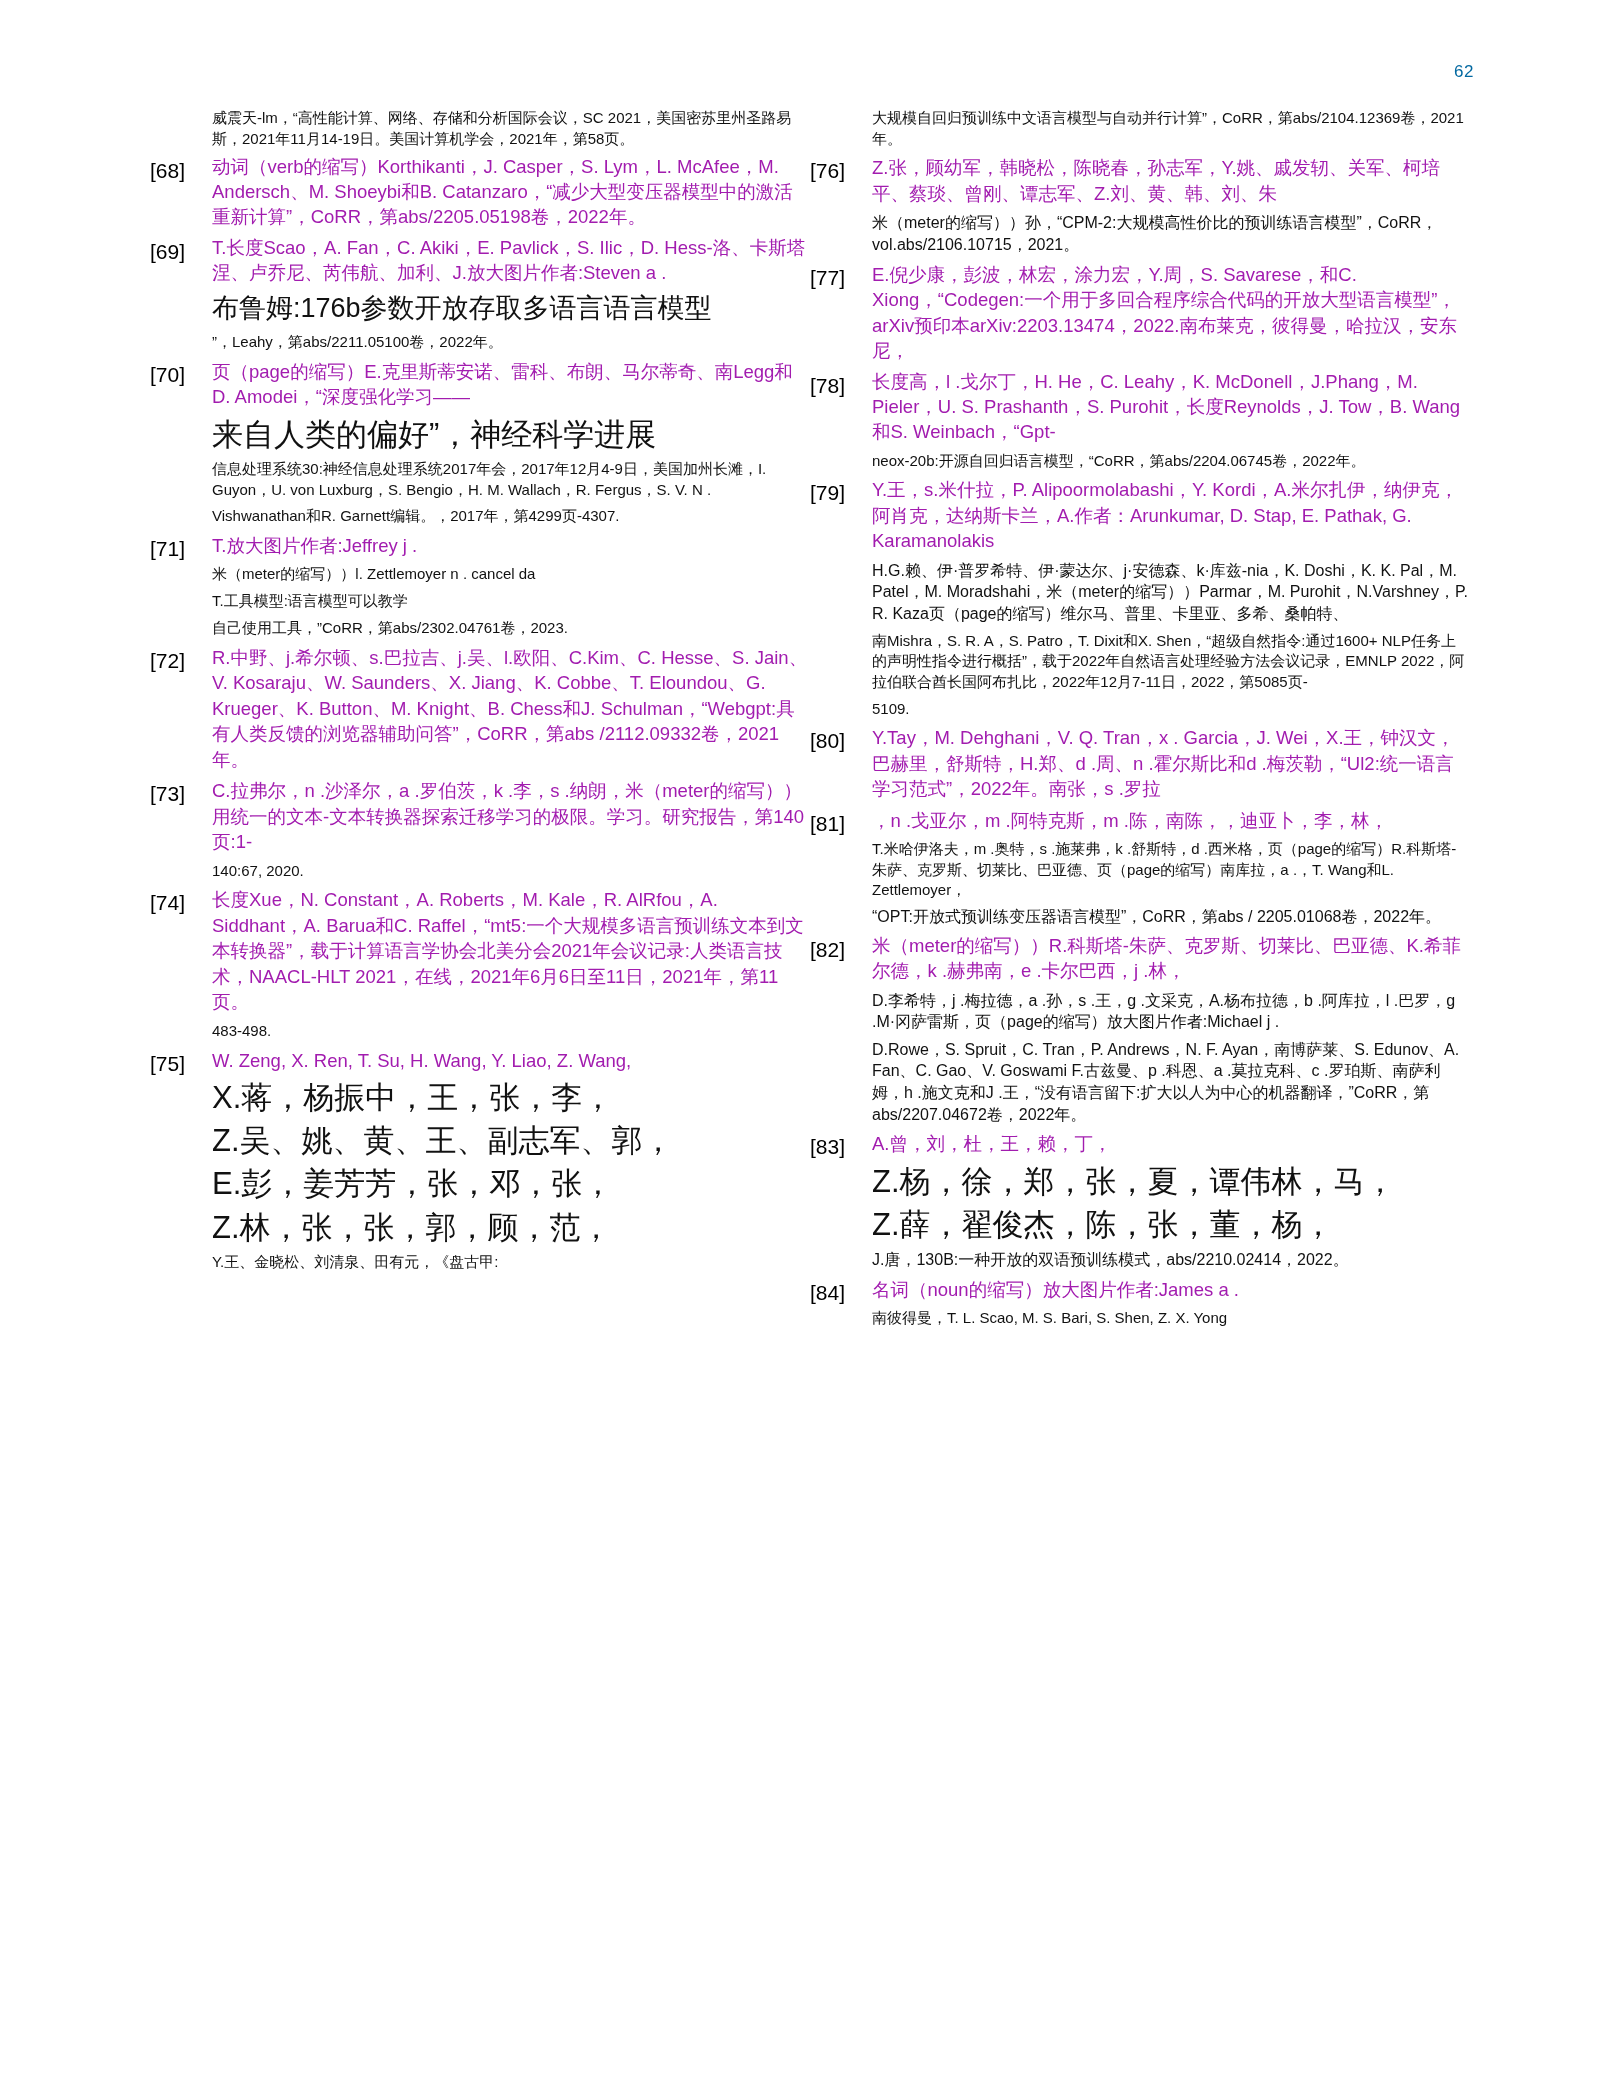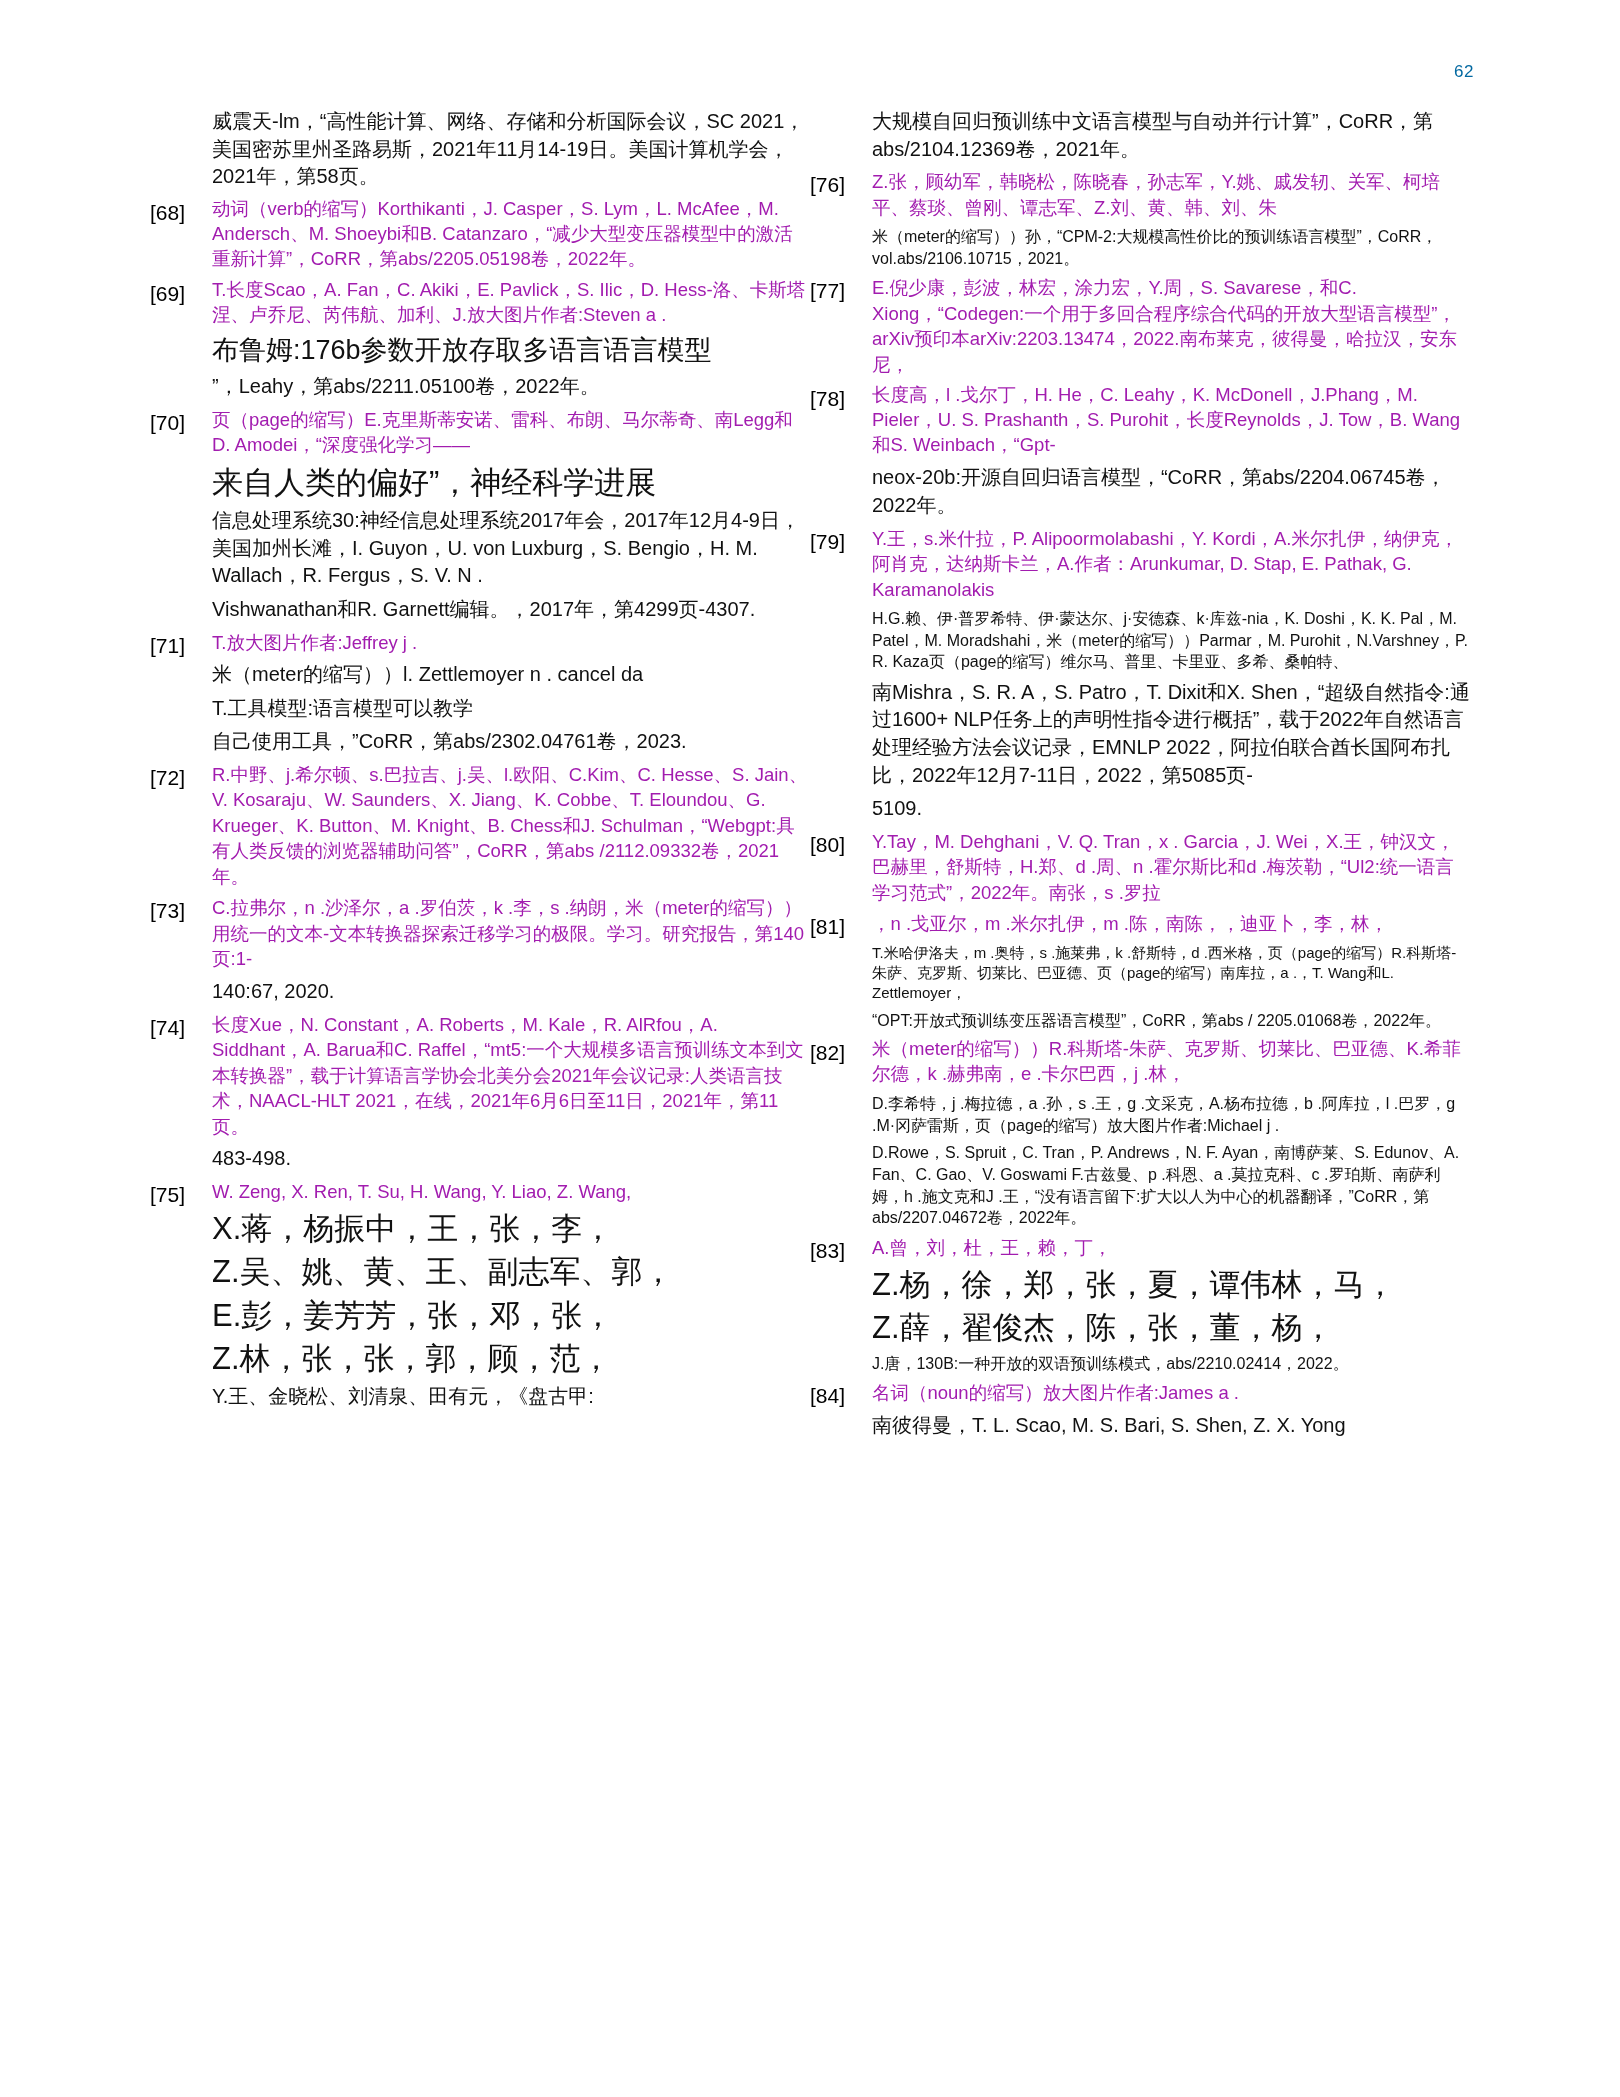--- a/index.html
+++ b/index.html
@@ -60,21 +60,21 @@
     color: #000000;
     white-space: nowrap;
   }
   .entry .body {
     font-size: 18.5px;
     color: #a21caf;
     word-wrap: break-word;
   }
   .cont {
     padding-left: 62px;
-    font-size: 20px;
+    font-size: 15px;
     line-height: 1.38;
     margin-bottom: 6px;
   }
   
   .big {
     font-size: 27px;
     line-height: 1.25;
   }
   .bigger {
     font-size: 31px;
@@ -188,21 +188,21 @@
       <div class="cont">南Mishra，S. R. A，S. Patro，T. Dixit和X. Shen，“超级自然指令:通过1600+ NLP任务上的声明性指令进行概括”，载于2022年自然语言处理经验方法会议记录，EMNLP 2022，阿拉伯联合酋长国阿布扎比，2022年12月7-11日，2022，第5085页-</div>
       <div class="cont">5109.</div>
 
       <div class="entry">
         <span class="tag">[80]</span>
         <span class="body">Y.Tay，M. Dehghani，V. Q. Tran，x . Garcia，J. Wei，X.王，钟汉文，巴赫里，舒斯特，H.郑、d .周、n .霍尔斯比和d .梅茨勒，“Ul2:统一语言学习范式”，2022年。南张，s .罗拉</span>
       </div>
 
       <div class="entry">
         <span class="tag">[81]</span>
-        <span class="body">，n .戈亚尔，m .米尔扎伊，m .陈，南陈，，迪亚卜，李，林，</span>
+        <span class="body">，n .戈亚尔，m .阿特克斯，m .陈，南陈，，迪亚卜，李，林，</span>
       </div>
       <div class="cont tiny">T.米哈伊洛夫，m .奥特，s .施莱弗，k .舒斯特，d .西米格，页（page的缩写）R.科斯塔-朱萨、克罗斯、切莱比、巴亚德、页（page的缩写）南库拉，a .，T. Wang和L. Zettlemoyer，</div>
       <div class="cont small">“OPT:开放式预训练变压器语言模型”，CoRR，第abs / 2205.01068卷，2022年。</div>
 
       <div class="entry">
         <span class="tag">[82]</span>
         <span class="body small">米（meter的缩写））R.科斯塔-朱萨、克罗斯、切莱比、巴亚德、K.希菲尔德，k .赫弗南，e .卡尔巴西，j .林，</span>
       </div>
       <div class="cont small">D.李希特，j .梅拉德，a .孙，s .王，g .文采克，A.杨布拉德，b .阿库拉，l .巴罗，g .M·冈萨雷斯，页（page的缩写）放大图片作者:Michael j .</div>
       <div class="cont small">D.Rowe，S. Spruit，C. Tran，P. Andrews，N. F. Ayan，南博萨莱、S. Edunov、A. Fan、C. Gao、V. Goswami F.古兹曼、p .科恩、a .莫拉克科、c .罗珀斯、南萨利姆，h .施文克和J .王，“没有语言留下:扩大以人为中心的机器翻译，”CoRR，第abs/2207.04672卷，2022年。</div>

